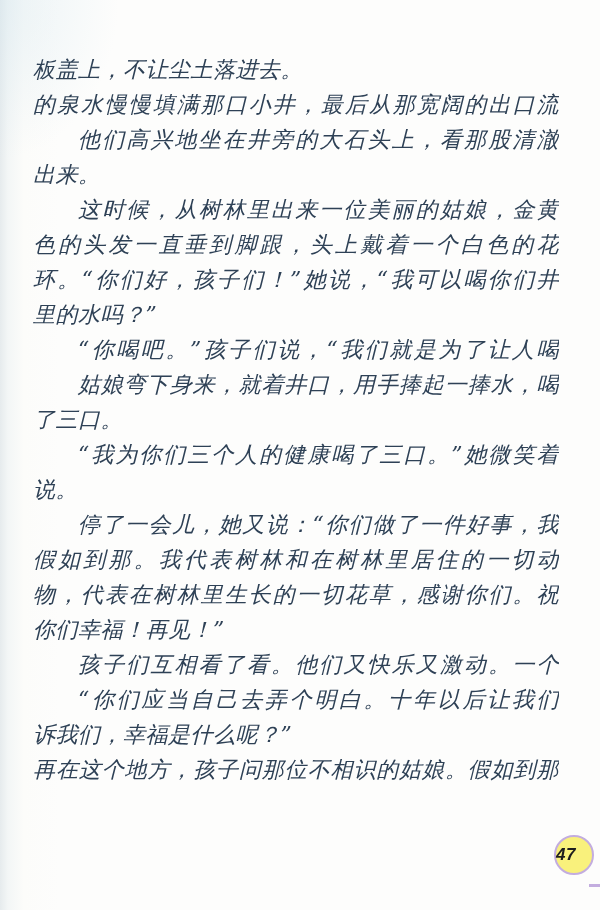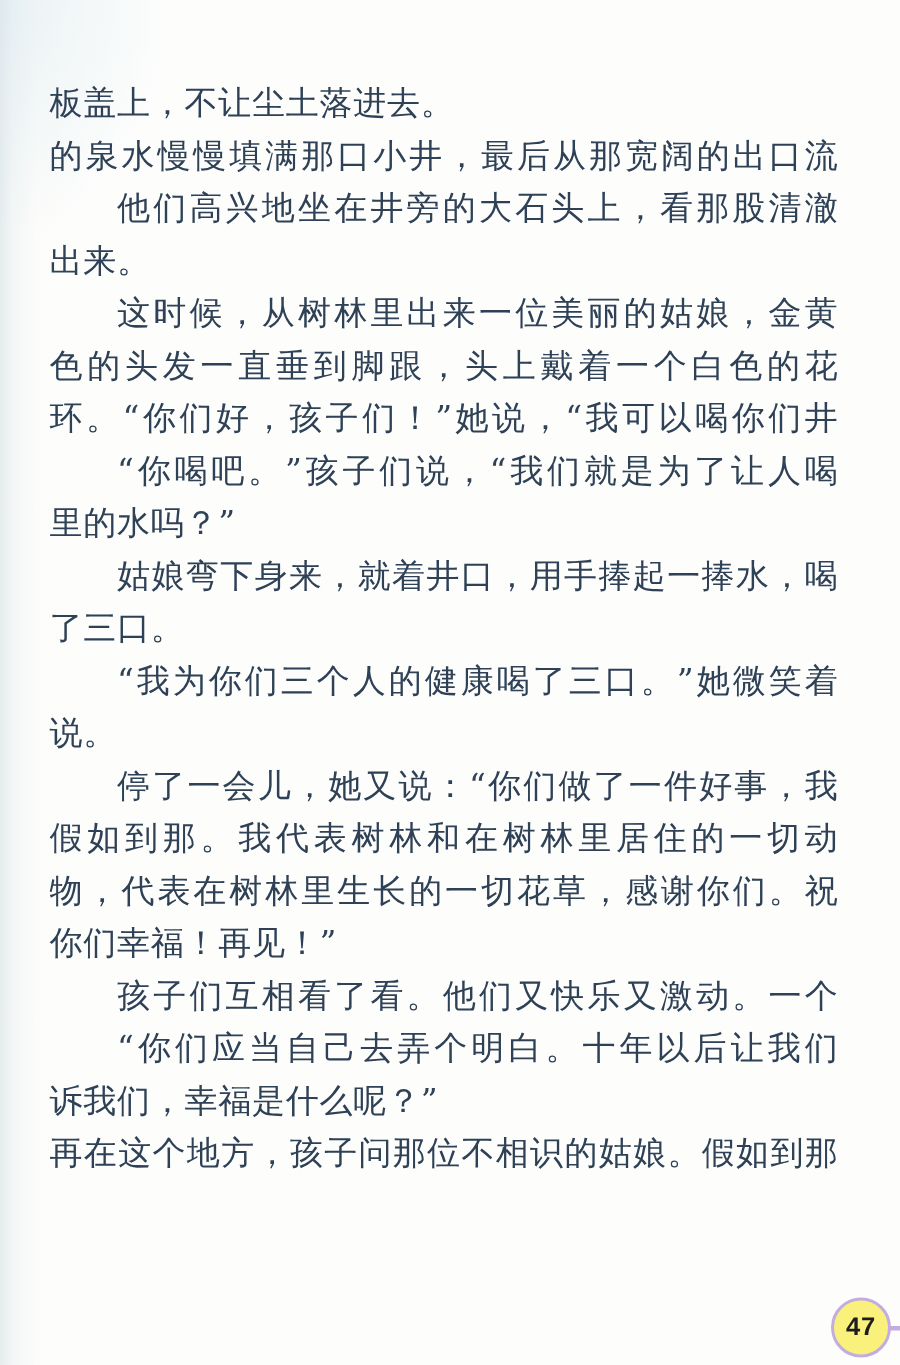--- a/index.html
+++ b/index.html
@@ -10,20 +10,21 @@
     overflow: hidden;
     background: #fdfdfb;
     font-family: "DejaVu Serif", serif;
   }
   .page {
     position: relative;
     width: 600px;
     height: 910px;
     background:
       linear-gradient(to right, #e6ebed 0px, #f3f6f6 8px, #fcfcfa 24px, #fdfdfc 60px, #fdfdfc 100%);
+    font-style: italic;
   }
   
   .page::before {
     content: "";
     position: absolute;
     left: 0; top: 0;
     width: 120px; height: 160px;
     background: radial-gradient(ellipse at 0% 0%, rgba(212,230,238,0.45), rgba(212,230,238,0) 70%);
     pointer-events: none;
   }
@@ -56,30 +57,29 @@
     position: absolute;
     left: 589px;
     top: 884px;
     width: 11px;
     height: 3px;
     background: var(--badge-border, #c3addf);
   }
   .page-badge {
     position: absolute;
     left: 554px;
-    top: 865px;
+    top: 835px;
     width: 40px;
     height: 40px;
     box-sizing: border-box;
     border-radius: 50%;
     background: var(--badge-fill, #f9f17c);
     border: 2px solid var(--badge-border, #c3addf);
     display: flex;
     align-items: center;
-    justify-content: center;
   }
   .page-num {
     font-family: "Liberation Sans", sans-serif;
     font-weight: bold;
     font-size: 17px;
     color: var(--badge-text, #1d1d1d);
     letter-spacing: 0.5px;
   }
 </style>
 </head>
@@ -87,22 +87,22 @@
 
 <div class="page">
   <div class="text-block" id="text-block">
       <div class="line">板盖上，不让尘土落进去。</div>
       <div class="line full">的泉水慢慢填满那口小井，最后从那宽阔的出口流</div>
       <div class="line indent full">他们高兴地坐在井旁的大石头上，看那股清澈</div>
       <div class="line">出来。</div>
       <div class="line indent full">这时候，从树林里出来一位美丽的姑娘，金黄</div>
       <div class="line full">色的头发一直垂到脚跟，头上戴着一个白色的花</div>
       <div class="line full">环。“你们好，孩子们！”她说，“我可以喝你们井</div>
+      <div class="line">里的水吗？”</div>
       <div class="line indent full">“你喝吧。”孩子们说，“我们就是为了让人喝</div>
-      <div class="line">里的水吗？”</div>
       <div class="line indent full">姑娘弯下身来，就着井口，用手捧起一捧水，喝</div>
       <div class="line">了三口。</div>
       <div class="line indent full">“我为你们三个人的健康喝了三口。”她微笑着</div>
       <div class="line">说。</div>
       <div class="line indent full">停了一会儿，她又说：“你们做了一件好事，我</div>
       <div class="line full">假如到那。我代表树林和在树林里居住的一切动</div>
       <div class="line full">物，代表在树林里生长的一切花草，感谢你们。祝</div>
       <div class="line">你们幸福！再见！”</div>
       <div class="line indent full">孩子们互相看了看。他们又快乐又激动。一个</div>
       <div class="line indent full">“你们应当自己去弄个明白。十年以后让我们</div>

